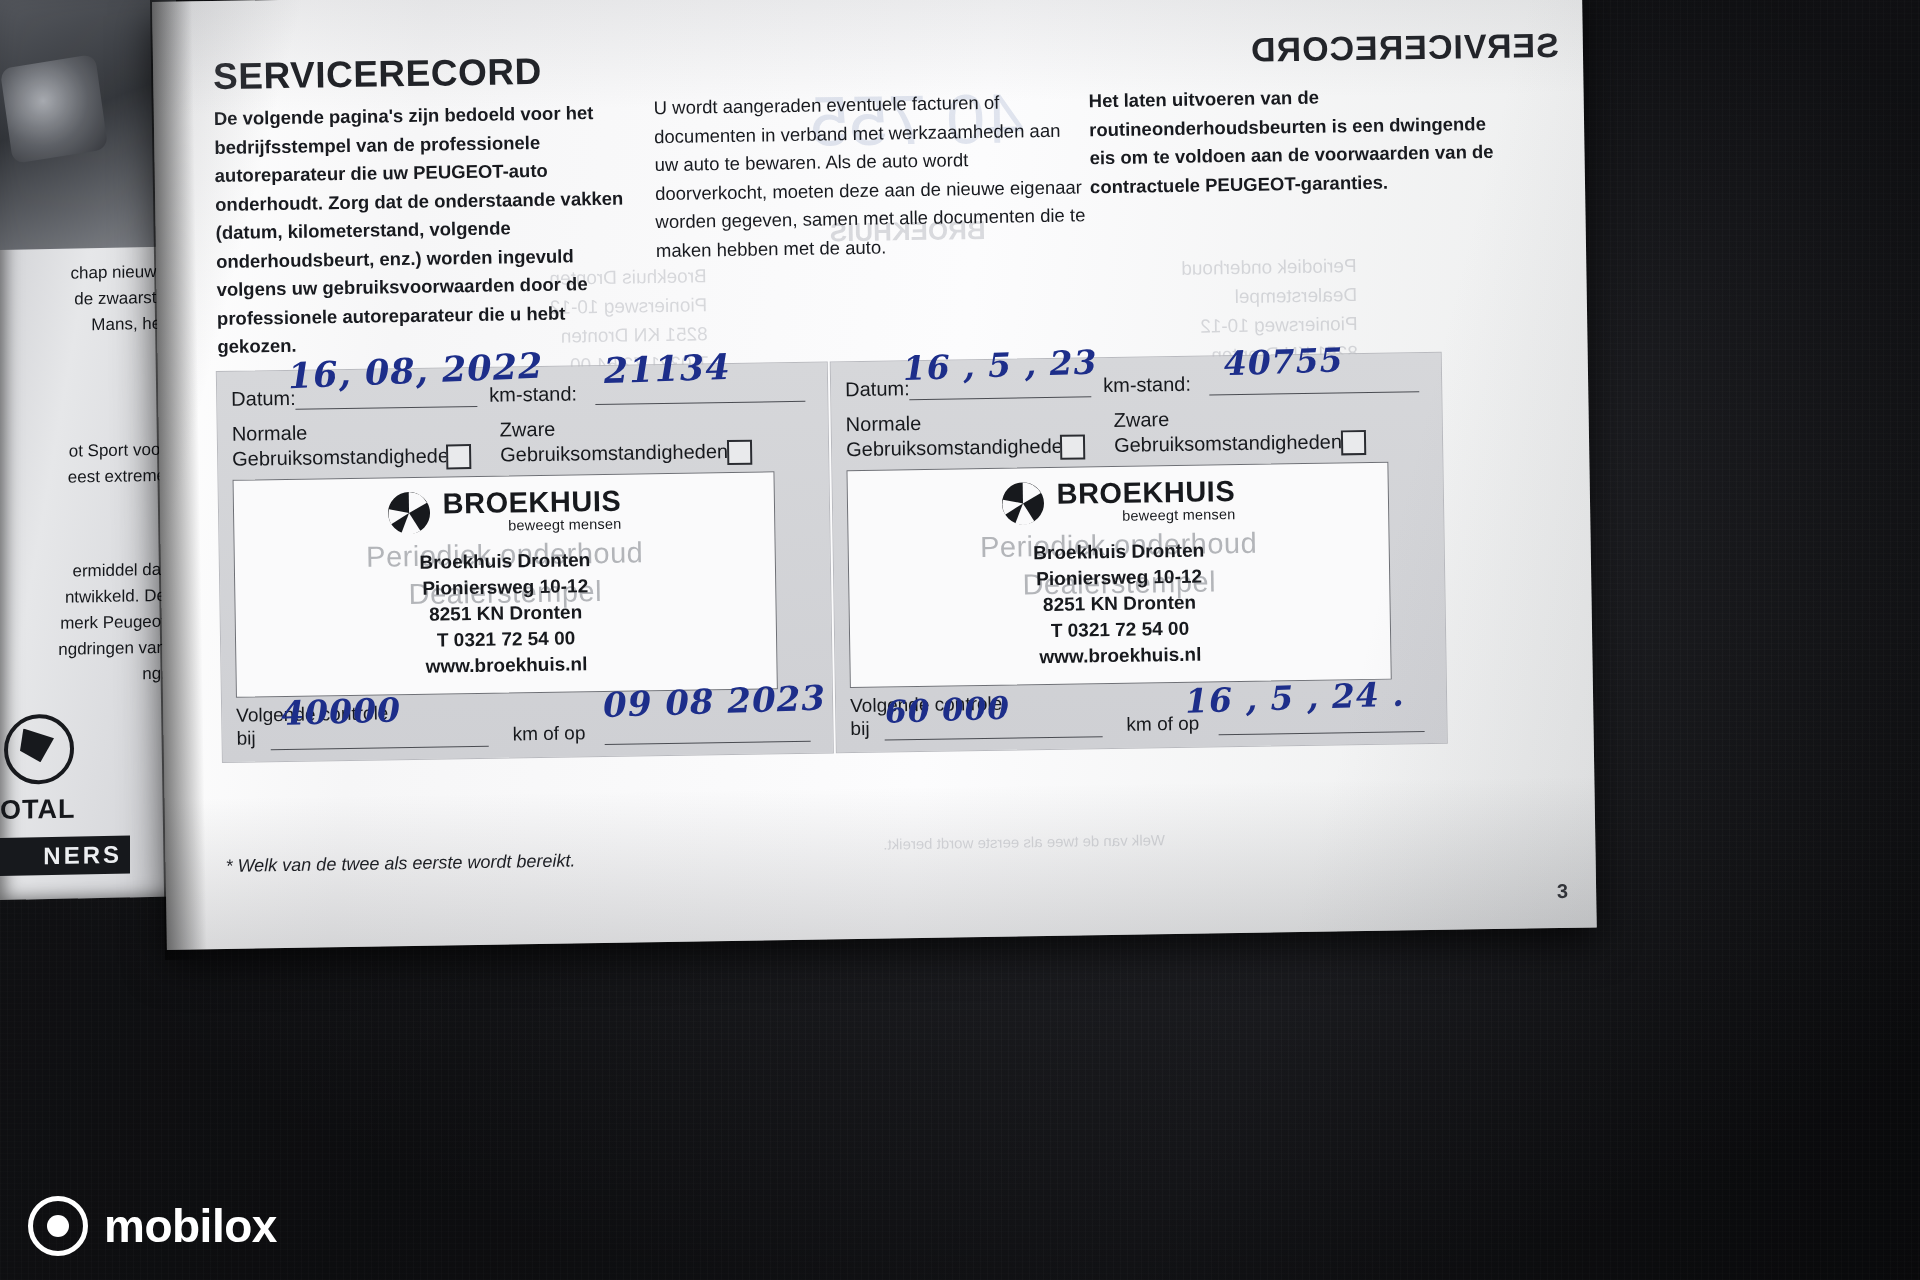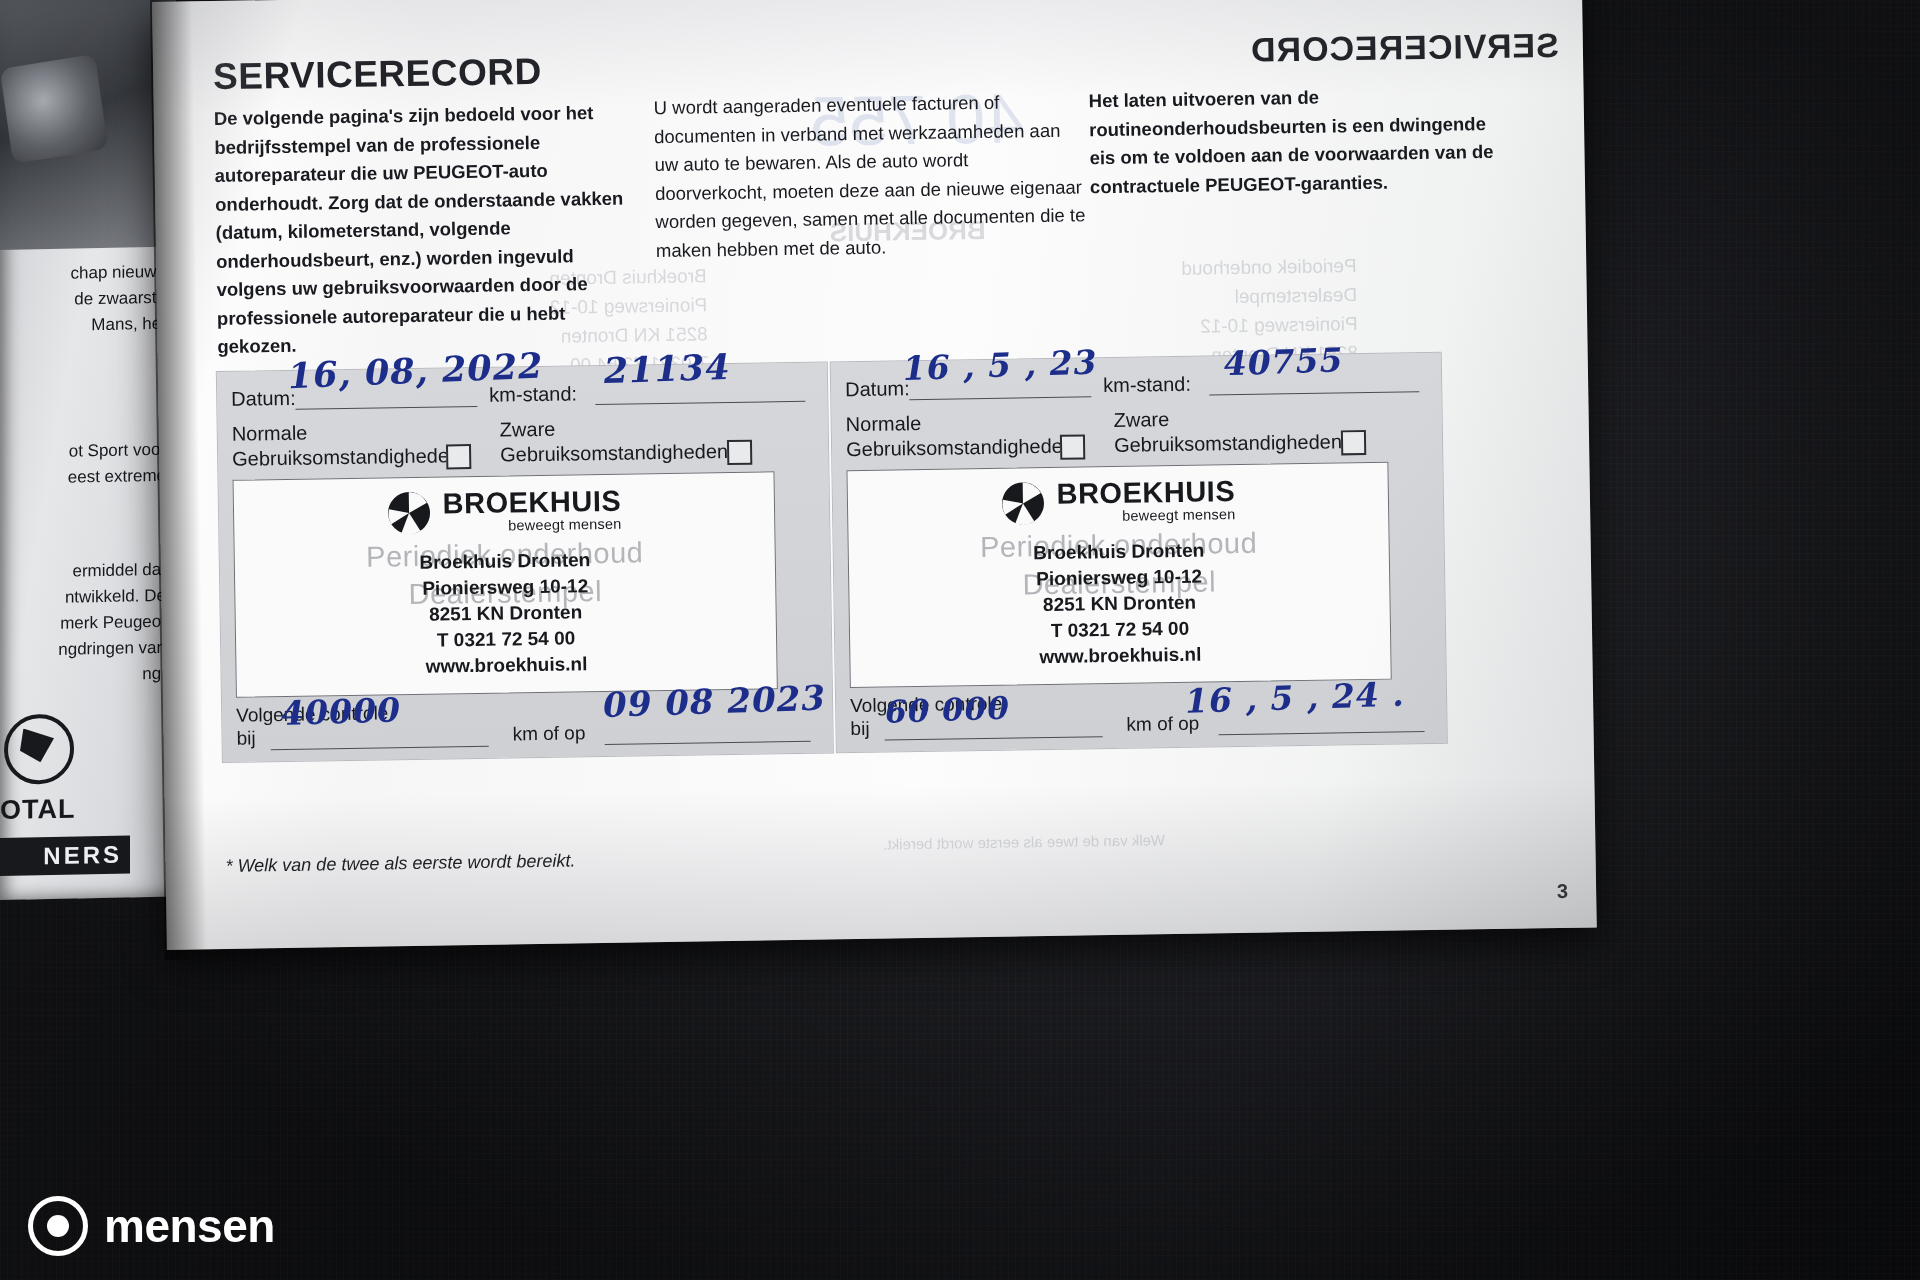--- a/index.html
+++ b/index.html
@@ -574,15 +574,15 @@
     <div class="page-grad"></div>
     <div class="page-vert-shade"></div>
   </div>
 
   <div class="gutter"></div>
 
   <div class="watermark">
     <div class="wm-logo">
         <i></i>
       </div>
-    <div class="wm-text">mensen</div>
+    <div class="wm-text">mobilox</div>
   </div>
 </div>
 
 </body></html>

